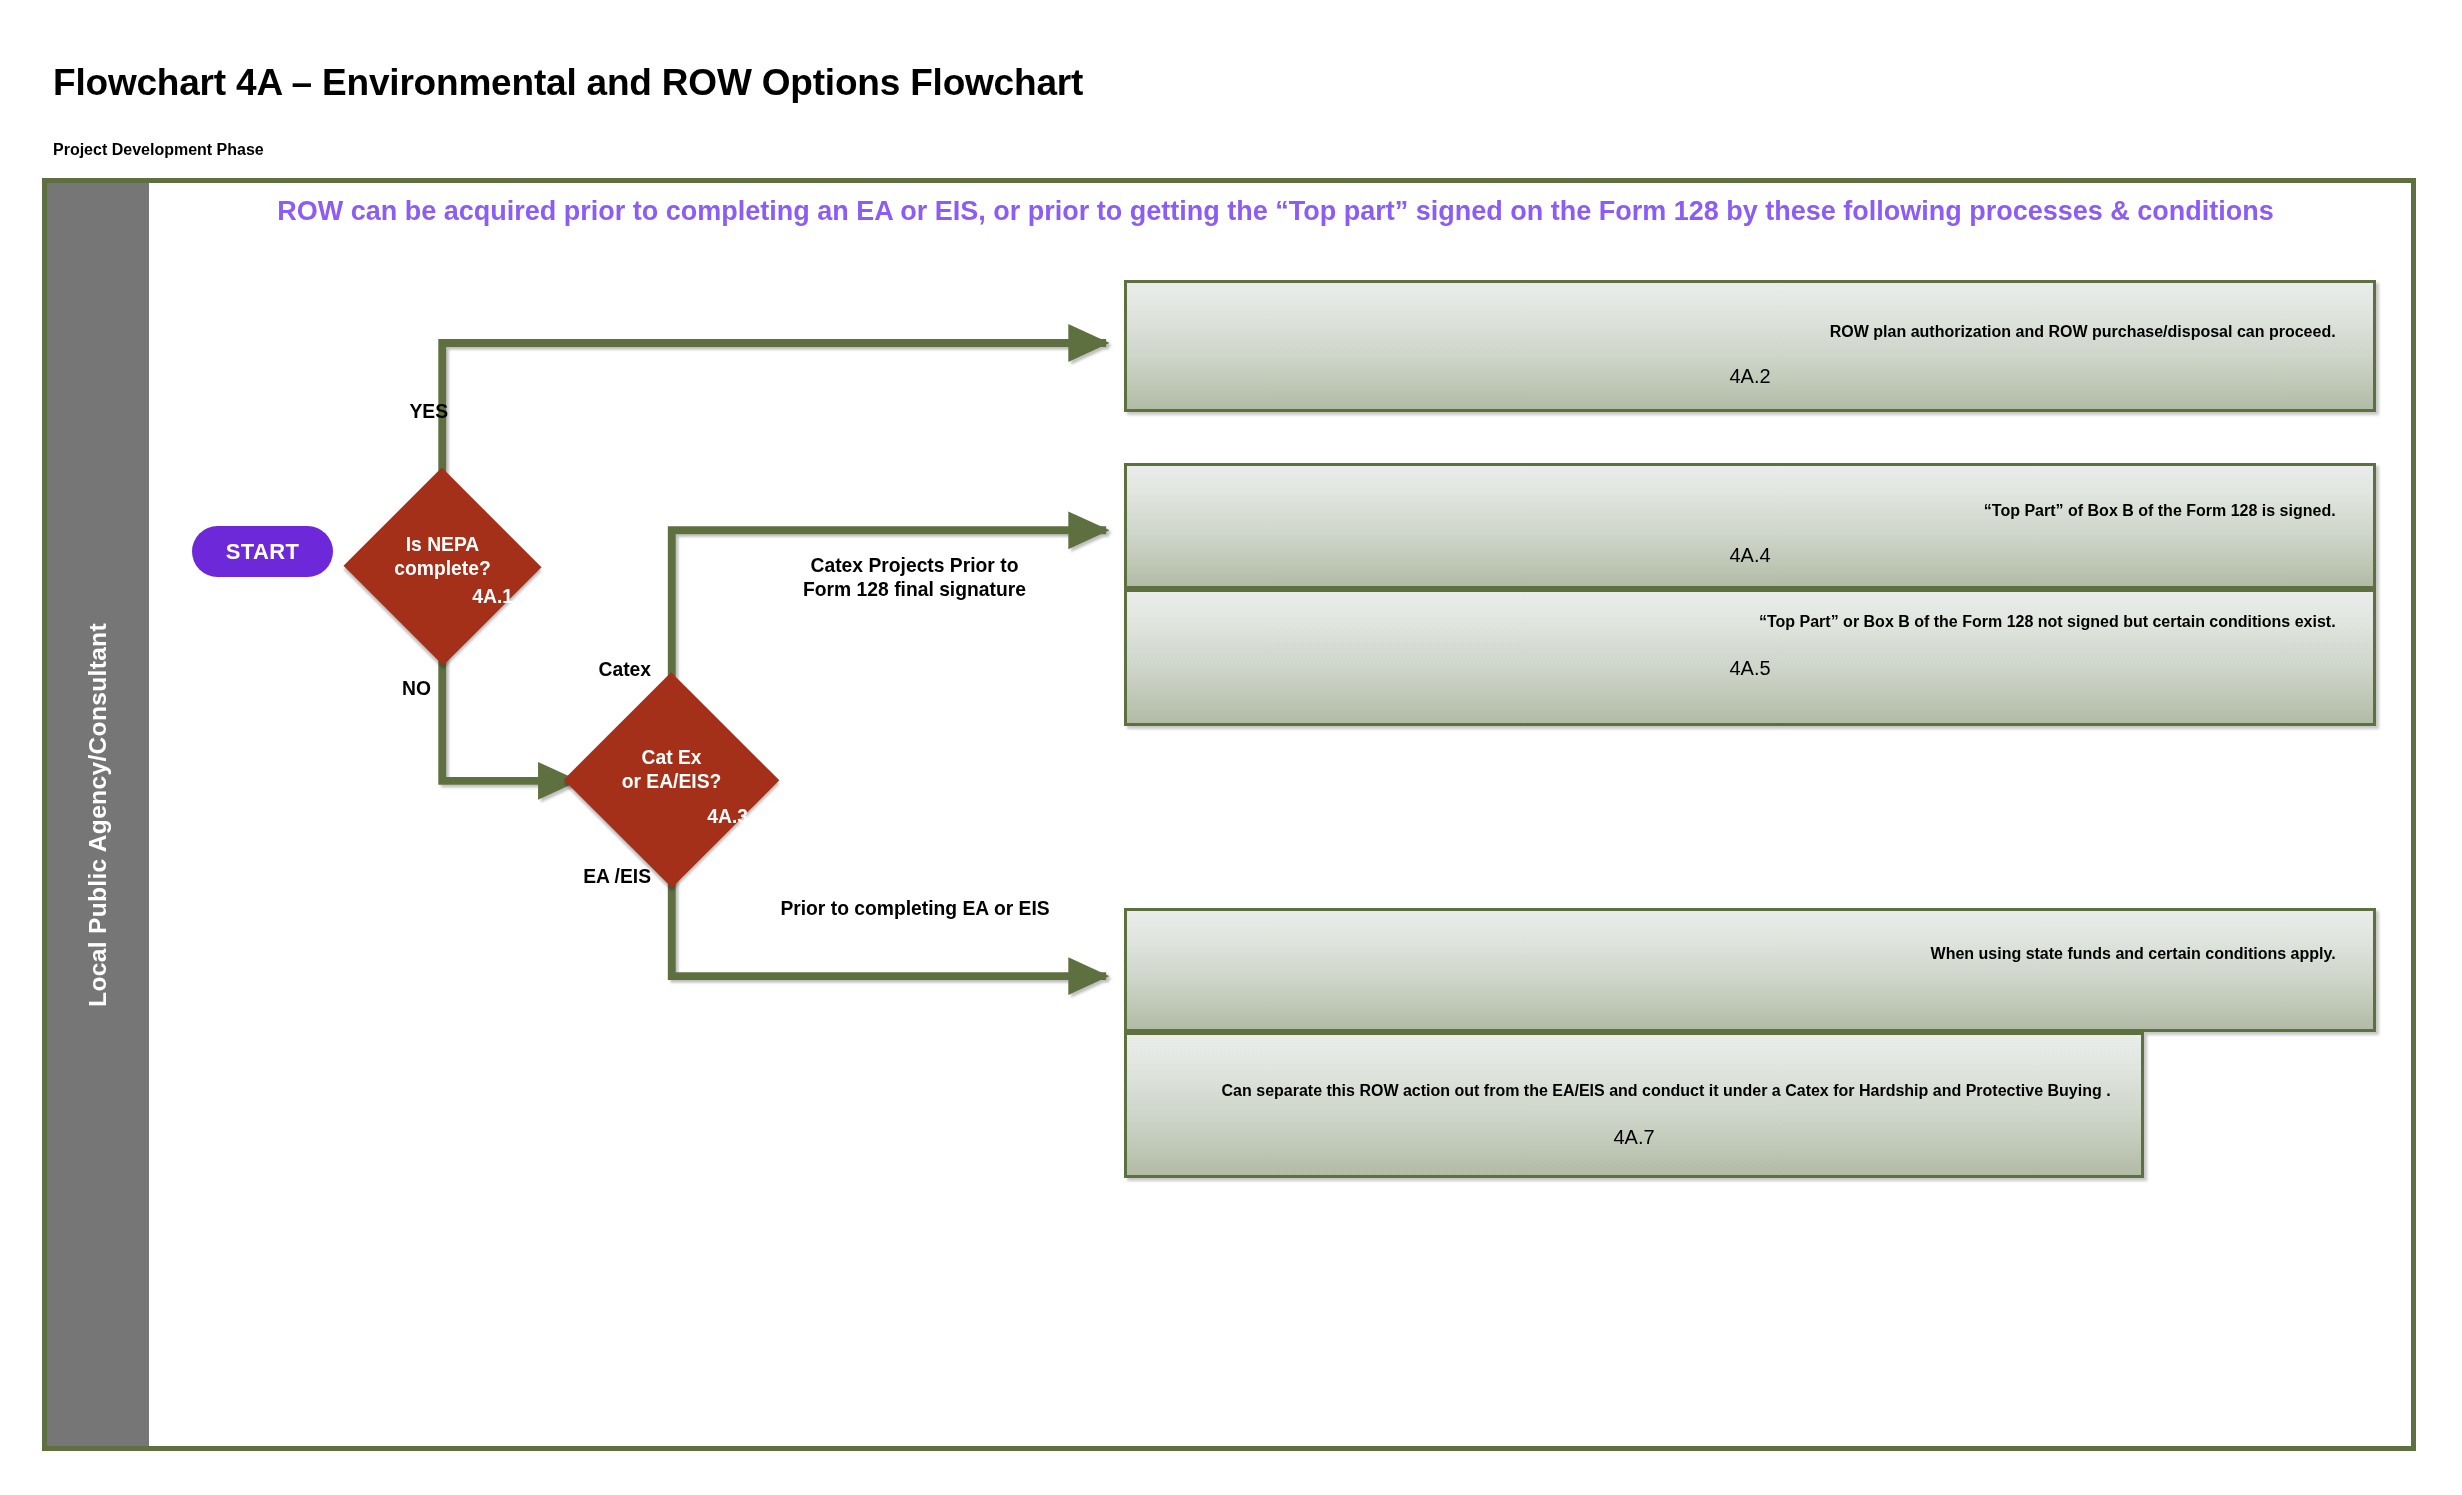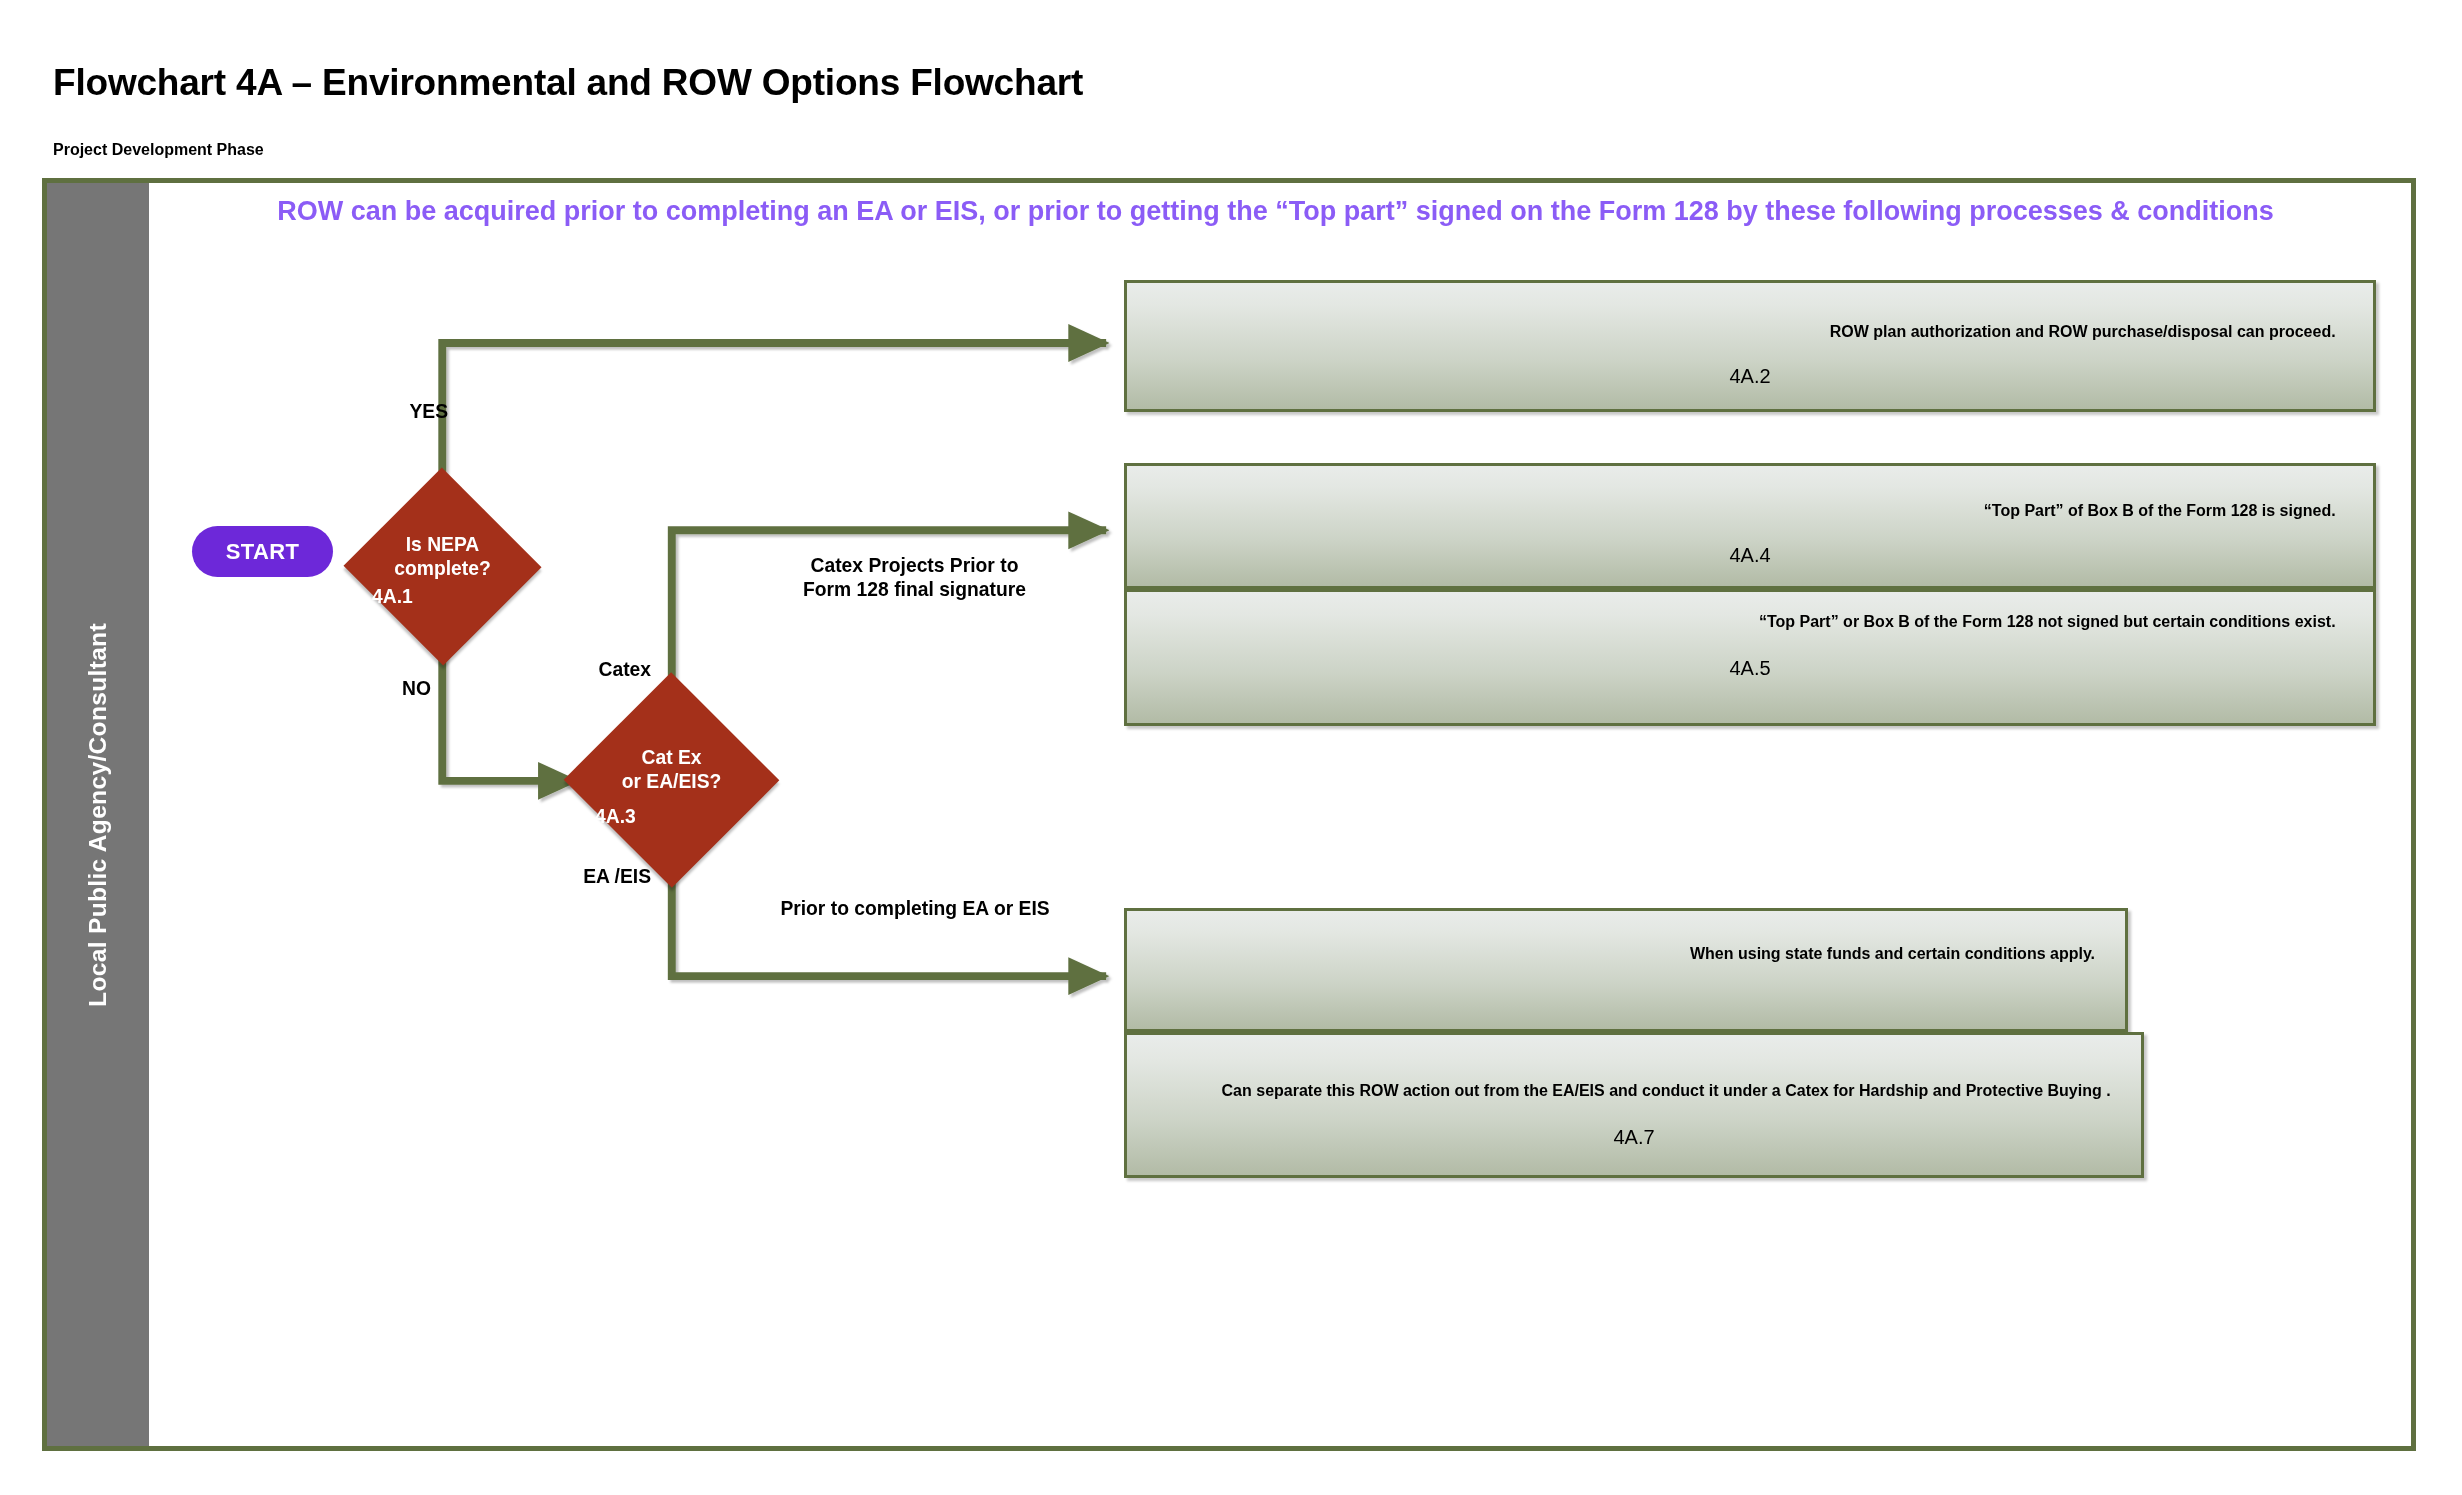--- a/index.html
+++ b/index.html
@@ -82,21 +82,21 @@
     background:#a4301a;
     transform:rotate(45deg);
     box-shadow:2.6px 2.6px 2.6px rgba(0,0,0,0.25);
   }
   .diamond .dlabel{
     position:relative; z-index:2; text-align:center;
     color:#ffffff; font-size:19.3px; font-weight:bold; line-height:1.22;
   }
   .diamond .did{
     position:absolute; z-index:2; left:0; right:0;
-    text-align:left; color:#ffffff; font-size:19.3px; font-weight:bold;
+    text-align:right; color:#ffffff; font-size:19.3px; font-weight:bold;
   }
 
   
   .elabel{
     position:absolute; color:#000000; font-size:19.3px; font-weight:bold;
     line-height:1.22; white-space:pre-line; text-align:center;
   }
 
   
   #connectors{position:absolute; left:0; top:0; width:2462px; height:1495px;}
@@ -177,21 +177,21 @@
   <div class="pbox" style="left:1124px; top:463px; width:1252px; height:126px;">
     <div class="ptext" style="margin-top:35px;">“Top Part” of Box B of the Form 128 is signed.</div>
     <div class="pid" style="margin-top:23px;">4A.4</div>
   </div>
 
   <div class="pbox" style="left:1124px; top:589px; width:1252px; height:137px;">
     <div class="ptext" style="margin-top:20px;">“Top Part” or Box B of the Form 128 not signed but certain conditions exist.</div>
     <div class="pid" style="margin-top:24.6px;">4A.5</div>
   </div>
 
-  <div class="pbox" style="left:1124px; top:908px; width:1004px; height:124px;gap:41px;">
+  <div class="pbox" style="left:1124px; top:908px; width:1252px; height:124px;gap:41px;">
     <div class="ptext" style="margin-top:33px;">When using state funds and certain conditions apply.</div>
     <div class="pid" style="margin-top:23px;">4A.6</div>
   </div>
 
   <div class="pbox" style="left:1124px; top:1032px; width:1020px; height:146px;">
     <div class="ptext" style="margin-top:46px;">Can separate this ROW action out from the EA/EIS and conduct it under a Catex for Hardship and Protective Buying .</div>
     <div class="pid" style="margin-top:24.6px;">4A.7</div>
   </div>
 
 

